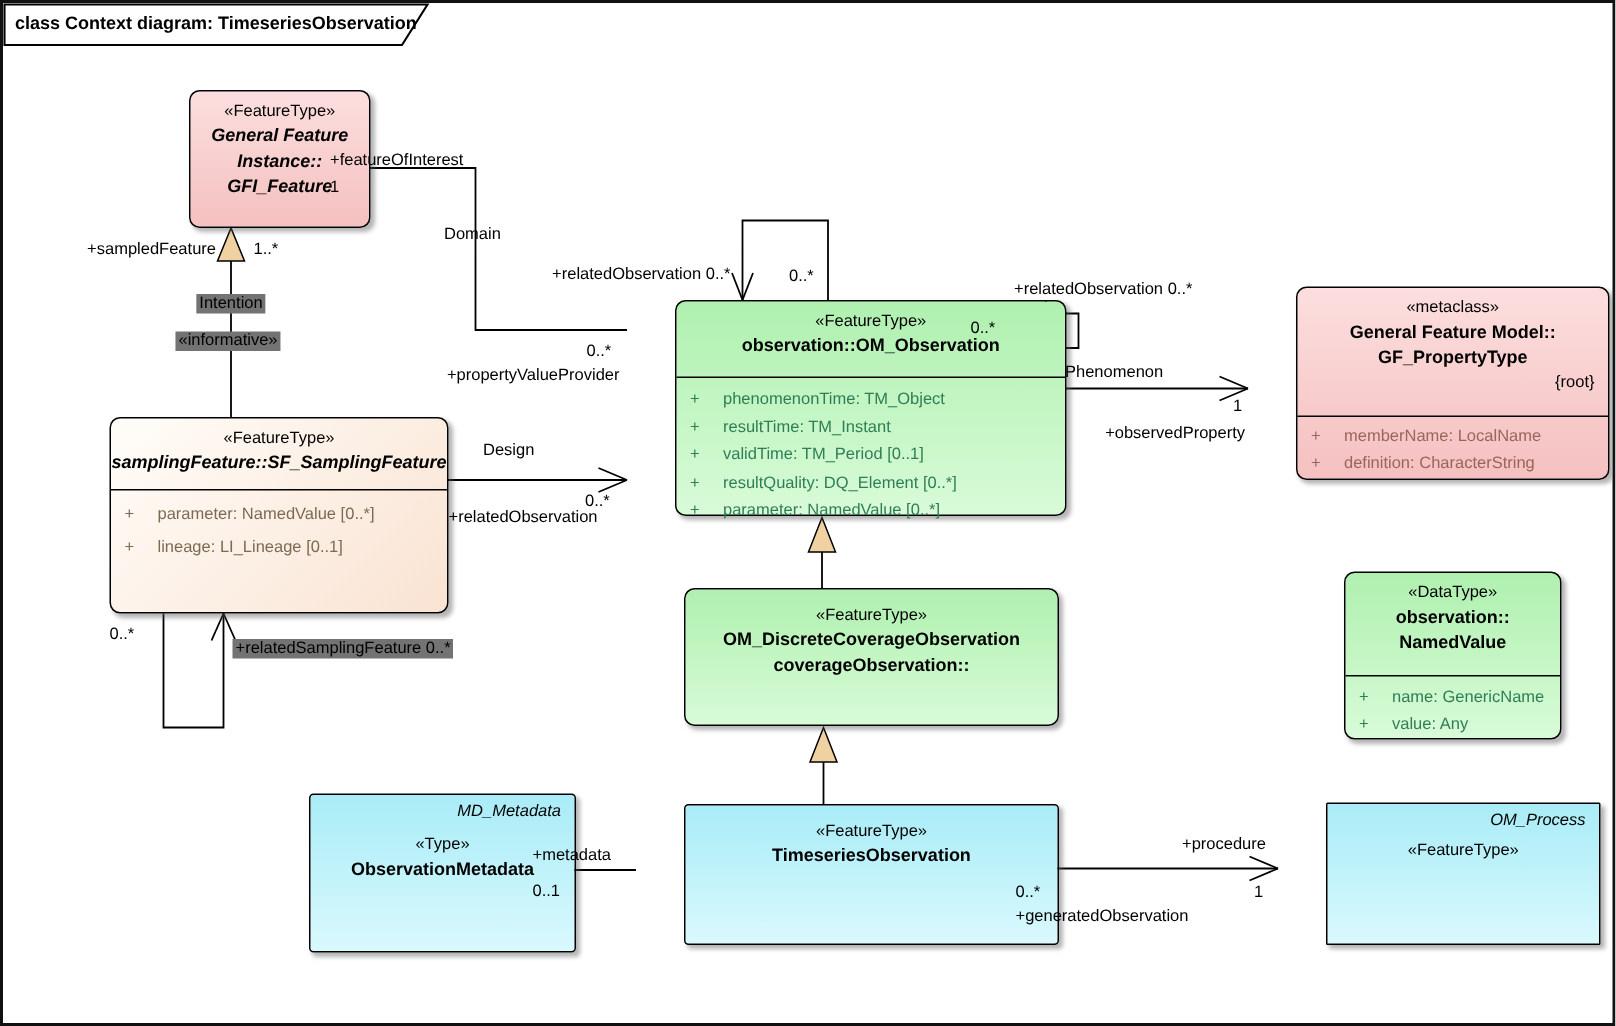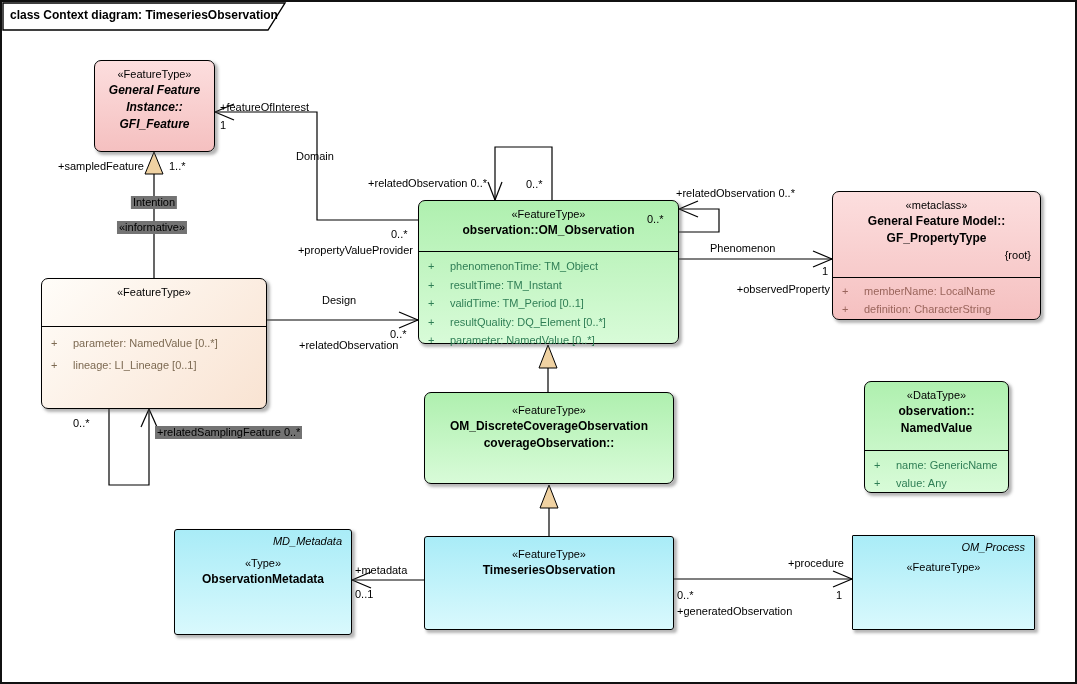--- a/index.html
+++ b/index.html
@@ -13,20 +13,21 @@
   .wires .tri{fill:#f0d2a2;stroke:#000;stroke-width:1;}
   .wires .tab{fill:#ffffff;stroke:#000;stroke-width:1.4;}
 
   .frame-title{
     position:absolute;left:8px;top:6px;font-size:12px;font-weight:bold;color:#000;
   }
 
   .uml-box{
     position:absolute;box-sizing:border-box;border:1.2px solid #000;
     box-shadow:2.5px 2.5px 3px rgba(90,90,90,.45);
+    margin-left:32px;
   }
   .round{border-radius:7px;}
   .pink{background:linear-gradient(180deg,#fcdede 0%,#f5c0c0 100%);}
   .green{background:linear-gradient(180deg,#aff0af 0%,#d8fbd8 100%);}
   .cyan{background:linear-gradient(180deg,#a9ecf7 0%,#d9f9fd 100%);}
   .peach{background:linear-gradient(135deg,#fffdf9 0%,#f9e3d2 100%);}
 
   .hdr{box-sizing:border-box;text-align:center;padding-top:5px;}
   .stereo{font-size:11px;color:#000;line-height:16px;}
   .cls-name{font-size:12px;font-weight:bold;color:#000;line-height:17px;}
@@ -124,20 +125,21 @@
       <div class="stereo">«FeatureType»</div>
       <div class="cls-name ital">General Feature</div>
       <div class="cls-name ital">Instance::</div>
       <div class="cls-name ital">GFI_Feature</div>
     </div>
   </div>
 
   <div class="uml-box peach round" style="left:39px;top:276px;width:226px;height:131px;">
     <div class="hdr" style="height:47px;">
       <div class="stereo">«FeatureType»</div>
+      <div class="cls-name ital">samplingFeature::SF_SamplingFeature</div>
     </div>
     <div class="attrs attr-brown">
       <div class="attr-row" style="line-height:22px;">
         <span class="vis">+</span>
         <span>parameter: NamedValue [0..*]</span>
       </div>
       <div class="attr-row" style="line-height:22px;">
         <span class="vis">+</span>
         <span>lineage: LI_Lineage [0..1]</span>
       </div>

